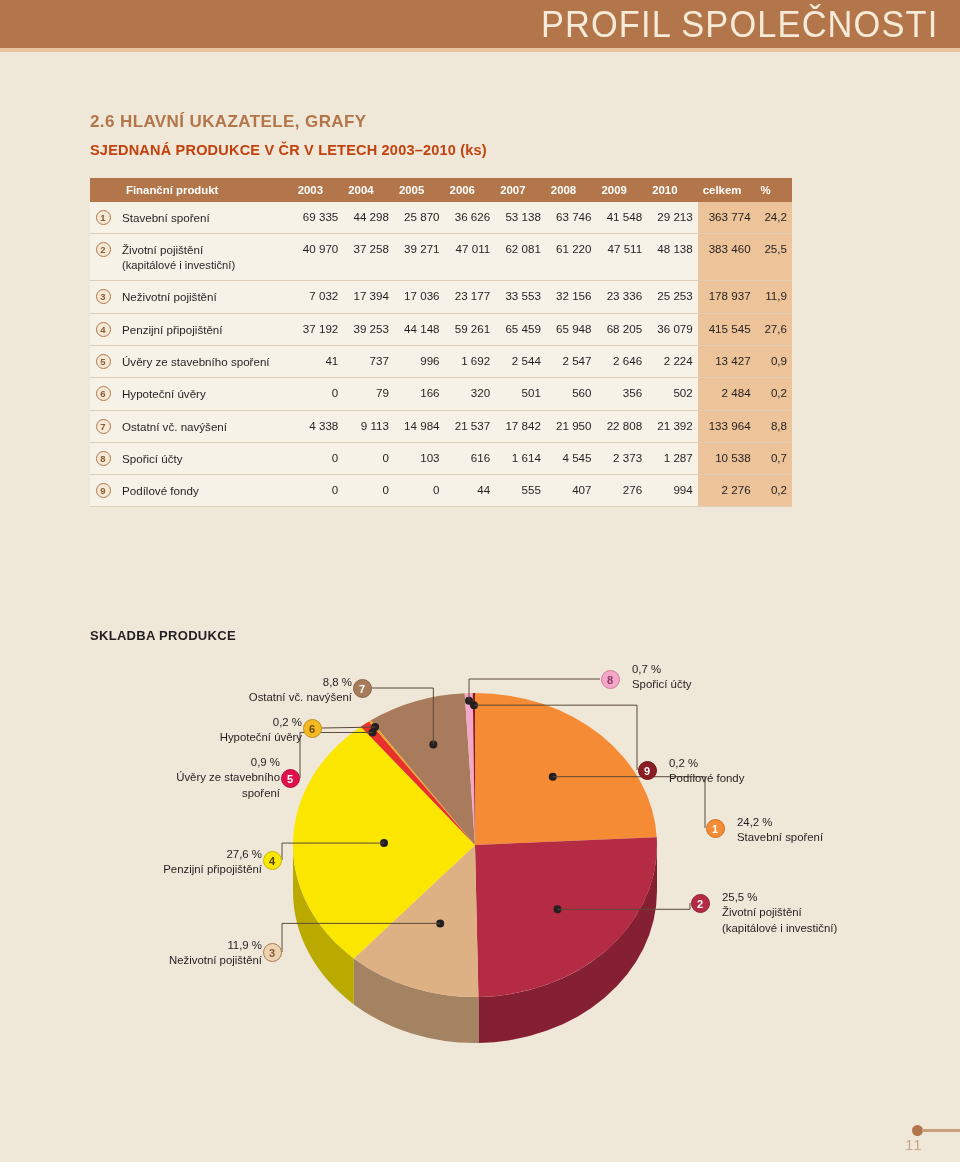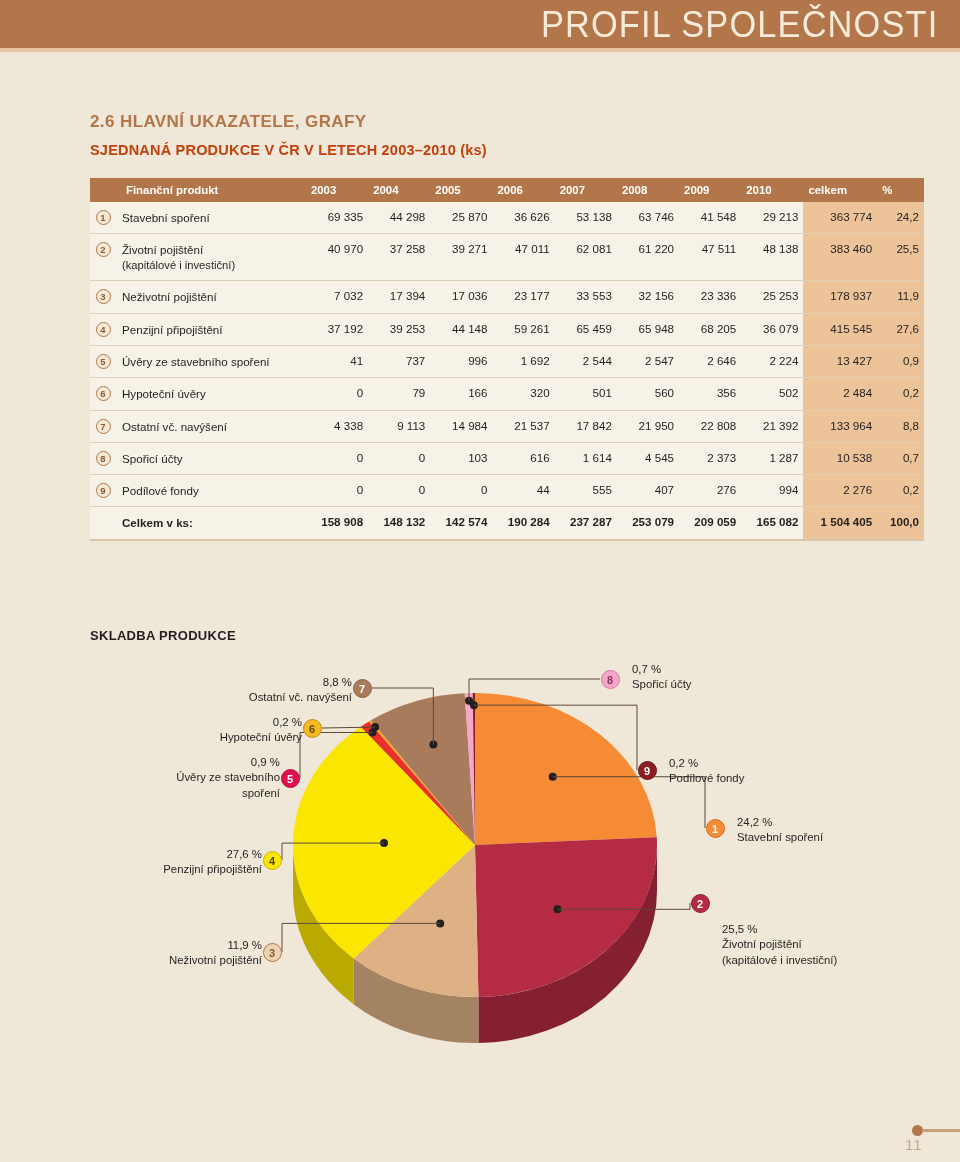--- a/index.html
+++ b/index.html
@@ -39,21 +39,21 @@
   }
   #table-title{
     position:absolute;left:90px;top:142px;
     font-size:14.5px;font-weight:bold;letter-spacing:.2px;
     color:#c2410c;
   }
 
   
   #prod-table{
     position:absolute;left:90px;top:178px;
-    width:834px;
+    width:702px;
     border-collapse:collapse;
     font-size:11.6px;
   }
   #prod-table th{
     background:#b2764a;color:#ffffff;
     font-weight:bold;font-size:11.4px;
     padding:6px 5px;
     text-align:left;
     white-space:nowrap;
   }
@@ -294,34 +294,20 @@
         <td>0</td>
         <td>0</td>
         <td>0</td>
         <td>44</td>
         <td>555</td>
         <td>407</td>
         <td>276</td>
         <td>994</td>
         <td class="hl">2 276</td>
         <td class="hl">0,2</td>
-      </tr>
-      <tr class="total">
-        <td class="c-badge"></td>
-        <td class="c-label">Celkem v ks:</td>
-        <td>158 908</td>
-        <td>148 132</td>
-        <td>142 574</td>
-        <td>190 284</td>
-        <td>237 287</td>
-        <td>253 079</td>
-        <td>209 059</td>
-        <td>165 082</td>
-        <td class="hl">1 504 405</td>
-        <td class="hl">100,0</td>
       </tr>
     </tbody>
 </table>
 
 <div id="pie-heading">SKLADBA PRODUKCE</div>
 
 <div id="pie-area">
   <svg id="pie-svg" width="960" height="400">
       <g>
         <path d="M 657 190 A 182 152 0 0 1 478.43041602820443 341.97299756188295 L 478.43041602820443 387.97299756188295 A 182 152 0 0 0 657 236 Z" fill="#852032"></path>
@@ -360,21 +346,21 @@
         <path d="M 473.94795037440656 50.162760321877784 L 637 50.162760321877784 L 637 115" fill="none" stroke="#5a4a3a" stroke-width="1"></path>
       </g>
     </svg>
   <div id="callout-layer">
       <div class="cbadge" style="left: 705.5px; top: 163.5px; background: rgb(245, 139, 52); color: rgb(255, 255, 255); border: 1px solid rgb(208, 112, 31);">1</div>
       <div class="callout l" style="left: 737px; top: 160px;">
         <div>24,2 %</div>
         <div>Stavební spoření</div>
       </div>
       <div class="cbadge" style="left: 690.5px; top: 238.5px; background: rgb(180, 43, 67); color: rgb(255, 255, 255); border: 1px solid rgb(138, 30, 51);">2</div>
-      <div class="callout l" style="left: 722px; top: 235px; margin-top: 32px;">
+      <div class="callout l" style="left: 722px; top: 235px;">
         <div>25,5 %</div>
         <div>Životní pojištění</div>
         <div>(kapitálové i investiční)</div>
       </div>
       <div class="cbadge" style="left: 262.5px; top: 287.5px; background: rgb(236, 212, 178); color: rgb(138, 90, 51); border: 1px solid rgb(178, 118, 74);">3</div>
       <div class="callout r" style="right: 698px; top: 283px;">
         <div>11,9 %</div>
         <div>Neživotní pojištění</div>
       </div>
       <div class="cbadge" style="left: 262.5px; top: 195.5px; background: rgb(251, 230, 0); color: rgb(74, 65, 0); border: 1px solid rgb(201, 184, 0);">4</div>

